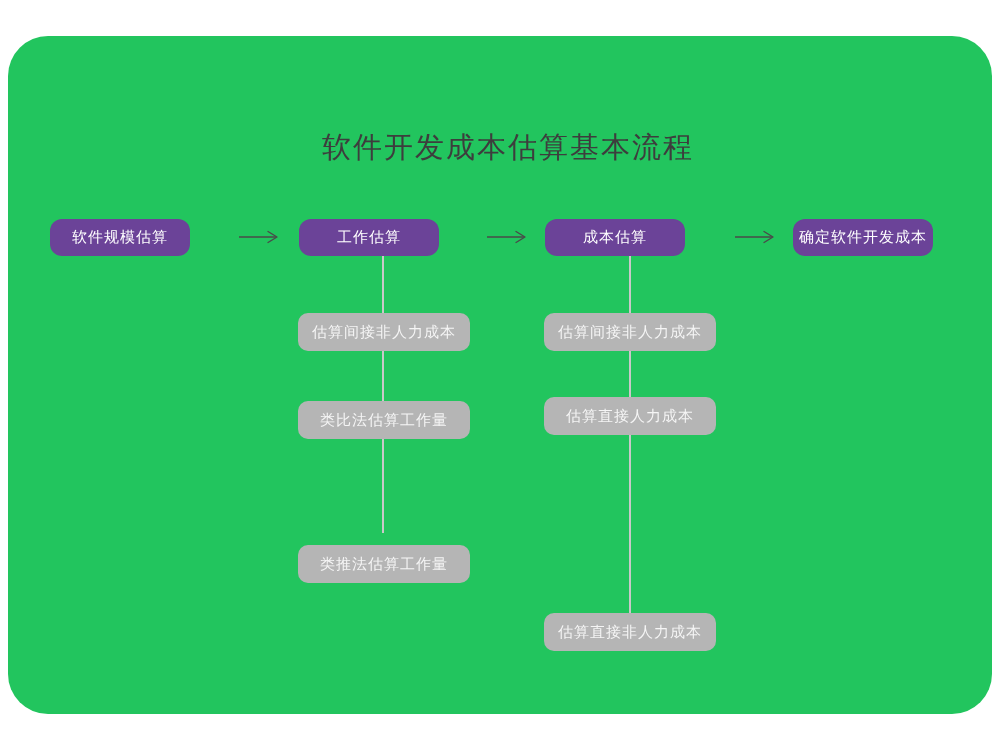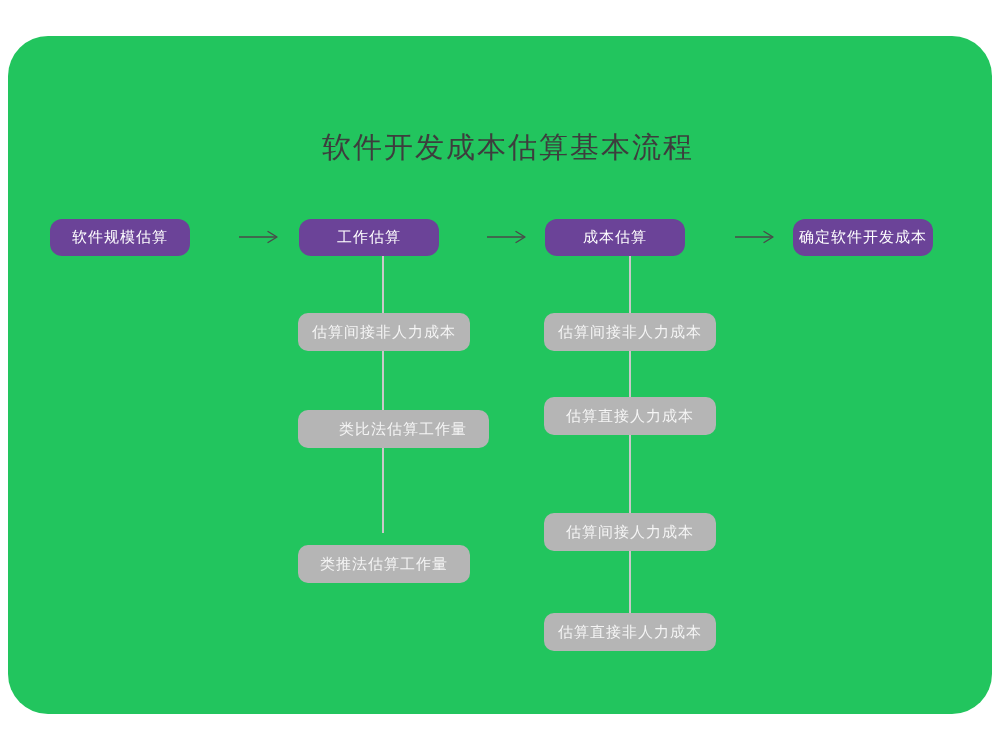--- a/index.html
+++ b/index.html
@@ -116,22 +116,21 @@
     <div class="arrow" style="left:726px;">
       <svg width="42" height="14" viewBox="0 0 42 14">
         <line x1="1" y1="7" x2="38" y2="7" stroke="#4a4a4a" stroke-width="1.4"></line>
         <path d="M30 1.5 L39 7 L30 12.5" fill="none" stroke="#4a4a4a" stroke-width="1.4" stroke-linecap="round" stroke-linejoin="round"></path>
       </svg>
     </div>
 
     <div class="stage" style="left:785px;">确定软件开发成本</div>
 
     <div class="substep col2" style="top:277px;">估算间接非人力成本</div>
-    <div class="substep col2" style="top:374px;padding-left:19px;">类比法估算工作量</div>
+    <div class="substep col2" style="top:365px;">类比法估算工作量</div>
     <div class="substep col2" style="top:477px;margin-top:32px;">类推法估算工作量</div>
 
     <div class="substep col3" style="top:277px;">估算间接非人力成本</div>
     <div class="substep col3" style="top:361px;">估算直接人力成本</div>
-    <div class="substep col3" style="top:477px;">估算间接人力成本</div>
     <div class="substep col3" style="top:577px;border-radius:10px;">估算直接非人力成本</div>
 
   </div>
 </div>
 
 </body></html>

